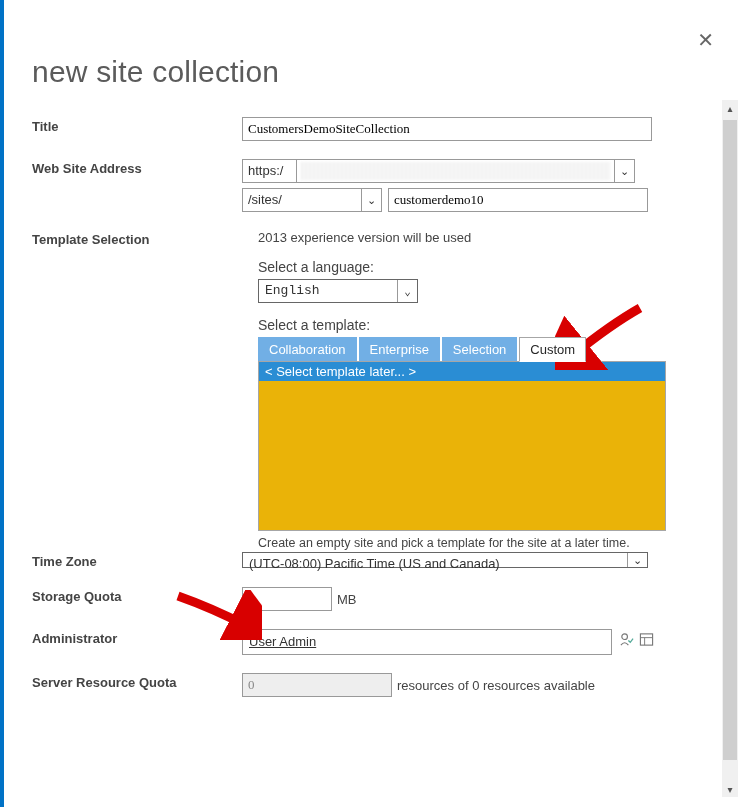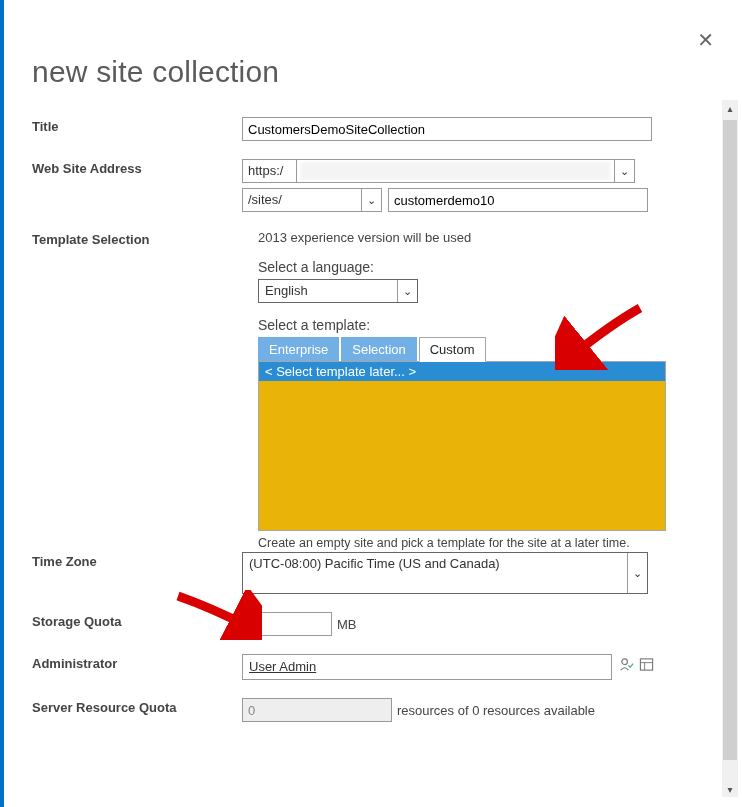--- a/index.html
+++ b/index.html
@@ -78,21 +78,21 @@
       padding-top: 2px;
       font-size: 13px;
     }
     .row-body {
       flex: 1;
     }
     input[type=text], .text-input {
       border: 1px solid #999;
       padding: 3px 5px;
       font-size: 13px;
-      font-family: Liberation Sans, sans-serif;
+      font-family: Liberation Serif, serif;
       height: 24px;
     }
     .title-input { width: 410px; }
     .addr-line1 {
       display: flex;
       margin-bottom: 5px;
     }
     .addr-protocol {
       border: 1px solid #999;
       padding: 3px 5px;
@@ -142,20 +142,21 @@
     .exp-text { font-size: 13px; color: #444; margin-bottom: 14px; }
     .sub-label { font-size: 14px; color: #444; margin-bottom: 4px; }
     .lang-select {
       border: 1px solid #666;
       height: 24px;
       width: 160px;
       position: relative;
       padding: 3px 6px;
       background: #fff;
       margin-bottom: 14px;
+      font-family: Liberation Mono, monospace;
     }
     .tabs {
       display: flex;
     }
     .tab {
       background: #71afe5;
       color: #fff;
       padding: 4px 10px;
       font-size: 13px;
       margin-right: 2px;
@@ -185,21 +186,21 @@
       padding: 2px 6px;
       font-size: 13px;
     }
     .template-help {
       font-size: 12.5px;
       color: #444;
       margin-top: 5px;
     }
     .tz-select {
       border: 1px solid #666;
-      height: 42px;
+      height: 16px;
       width: 406px;
       position: relative;
       padding: 3px 6px;
       background: #fff;
     }
     .admin-wrap { display: flex; align-items: flex-start; }
     .admin-input {
       border: 1px solid #999;
       height: 26px;
       width: 370px;
@@ -287,20 +288,21 @@
       <div class="exp-text">2013 experience version will be used</div>
 
       <div class="sub-label">Select a language:</div>
       <div class="lang-select">
         <span>English</span>
         <div class="dd-arrow">⌄</div>
       </div>
 
       <div class="sub-label">Select a template:</div>
       <div class="tabs">
+        <div class="tab">Collaboration</div>
         <div class="tab">Enterprise</div>
         <div class="tab">Selection</div>
         <div class="tab active">Custom</div>
       </div>
       <div class="template-listbox">
         <div class="template-option">&lt; Select template later... &gt;</div>
       </div>
       <div class="template-help">Create an empty site and pick a template for the site at a later time.</div>
     </div>
   </div>

